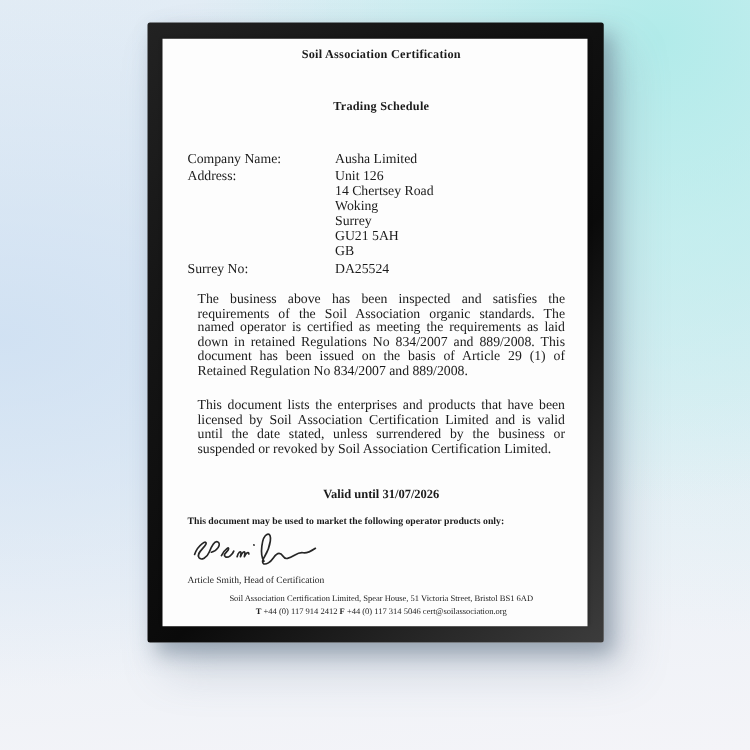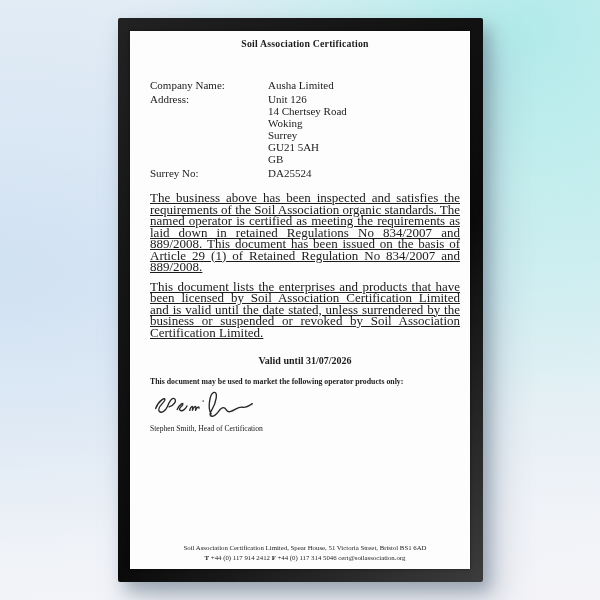--- a/index.html
+++ b/index.html
@@ -6,21 +6,21 @@
   body {
     width: 600px; height: 600px; position: relative; overflow: hidden;
     font-family: "Liberation Serif", "DejaVu Serif", serif;
     background:
       radial-gradient(circle at 88% 5%, rgba(175,235,233,0.95) 0%, rgba(185,238,236,0.6) 20%, rgba(195,240,238,0) 48%),
       radial-gradient(ellipse at 100% 30%, rgba(190,236,236,0.45) 0%, rgba(190,236,236,0) 55%),
       radial-gradient(ellipse at 0% 45%, rgba(205,223,242,0.85) 0%, rgba(205,223,242,0) 60%),
       linear-gradient(175deg, #e2ecf5 0%, #e7eff6 55%, #f4f4f8 100%);
   }
   .frame {
-    position: absolute; left: 118px; top: 18px; width: 365px; height: 564px;
+    position: absolute; left: 118px; top: 18px; width: 365px; height: 496px;
     box-sizing: border-box; padding: 13px 13px 13px 12px; border-radius: 2px;
     background: linear-gradient(315deg, #3c3c3c 0%, #0a0a0a 40%, #161616 75%, #222 100%);
     box-shadow: 7px 9px 16px rgba(100,118,135,0.5), 16px 22px 36px rgba(110,130,150,0.28);
   }
   .page {
     width: 100%; height: 100%; box-sizing: border-box;
     background: #fdfdfd; color: #1b1b1b;
     box-shadow: 0 0 3px rgba(0,0,0,0.45);
     padding: 7px 10px 4px 20px;
     display: flex; flex-direction: column;
@@ -32,21 +32,21 @@
   .schedule-title {
     text-align: center; font-weight: bold; font-size: 9.8px; line-height: 11px;
     margin-top: 31px; letter-spacing: 0.2px;
   }
   .info-block { margin-top: 30px; font-size: 11px; }
   .info-row { display: flex; margin-bottom: 2px; }
   .info-label { flex: 0 0 118px; line-height: 12px; }
   .info-value { font-weight: normal; line-height: 12px; }
   .addr-line { line-height: 12px; }
   .para {
-    font-size: 13px; line-height: 11.5px; text-align: justify; margin: 0; text-decoration: underline;
+    font-size: 11px; line-height: 11.5px; text-align: justify; margin: 8px;
   }
   .para-1 { margin-top: 11px; }
   .para-2 { margin-top: 8px; }
   .valid-until {
     text-align: center; font-weight: bold; font-size: 10px; margin-top: 17px;
   }
   .market-statement { font-weight: bold; font-size: 7.8px; margin-top: 11px; }
   .signed-by { font-weight: bold; font-size: 7.8px; margin-top: 49px; }
   .signature { margin: 2px 0 0 -2px; height: 34px; }
   .signatory { font-size: 7.6px; margin-top: 2px; }
@@ -57,20 +57,21 @@
   .bold { font-weight: bold; }
 </style>
 </head>
 <body>
 
 <div class="frame">
   <div class="page">
 
     <div class="cert-header">Soil Association Certification</div>
 
+    <div class="schedule-title">Trading Schedule</div>
 
     <div class="info-block">
       <div class="info-row">
         <div class="info-label">Company Name:</div>
         <div class="info-value">Ausha Limited</div>
       </div>
       <div class="info-row">
         <div class="info-label">Address:</div>
         <div class="info-value">
           <div class="addr-line">Unit 126</div>
@@ -97,21 +98,21 @@
 
 
     <svg class="signature" width="112" height="34" viewBox="0 0 120 38" fill="none" stroke="#262626" stroke-width="1.5" stroke-linecap="round" stroke-linejoin="round">
       <path d="M6 23 C9 14 18 9 16 14 C14 18 7 22 10 26 C12 28.5 17 26 19 21 C21 16 24 10 27 12 C30 14 26 20 21 21"></path>
       <path d="M30 24 C33 18 38 15 36 19 C34.5 21.5 31 23 33.5 25 C36 26.5 40 23 41 20"></path>
       <path d="M44 25 C45 21 47.5 19 47.5 22 L47 25 C48.5 21 51 19 51 22 L50.5 25 C52 21.5 54.5 20 54.5 22.5"></path>
       <path d="M59 14.5 l0.15 0.15"></path>
       <path d="M68 29 C64 23 66 7 71 5 C76 3.5 74 16 68.5 25 C65 30.5 67.5 33 72 30.5 C76.5 28 77.5 22 81.5 22 C85.5 22 84.5 27.5 89 26.5 C95 25 98 20.5 103 21.5 C107 22.3 111 19.5 114 17.5"></path>
     </svg>
 
-    <div class="signatory">Stephen Smith, Head of Certification</div>
+    <div class="signatory">Article Smith, Head of Certification</div>
 
     <div class="page-footer">
       <div>Soil Association Certification Limited, Spear House, 51 Victoria Street, Bristol BS1 6AD</div>
       <div>
         <span class="bold">T</span>
         <span>+44 (0) 117 914 2412</span>
         <span class="bold">F</span>
         <span>+44 (0) 117 314 5046</span>
         <span>cert@soilassociation.org</span>
       </div>

